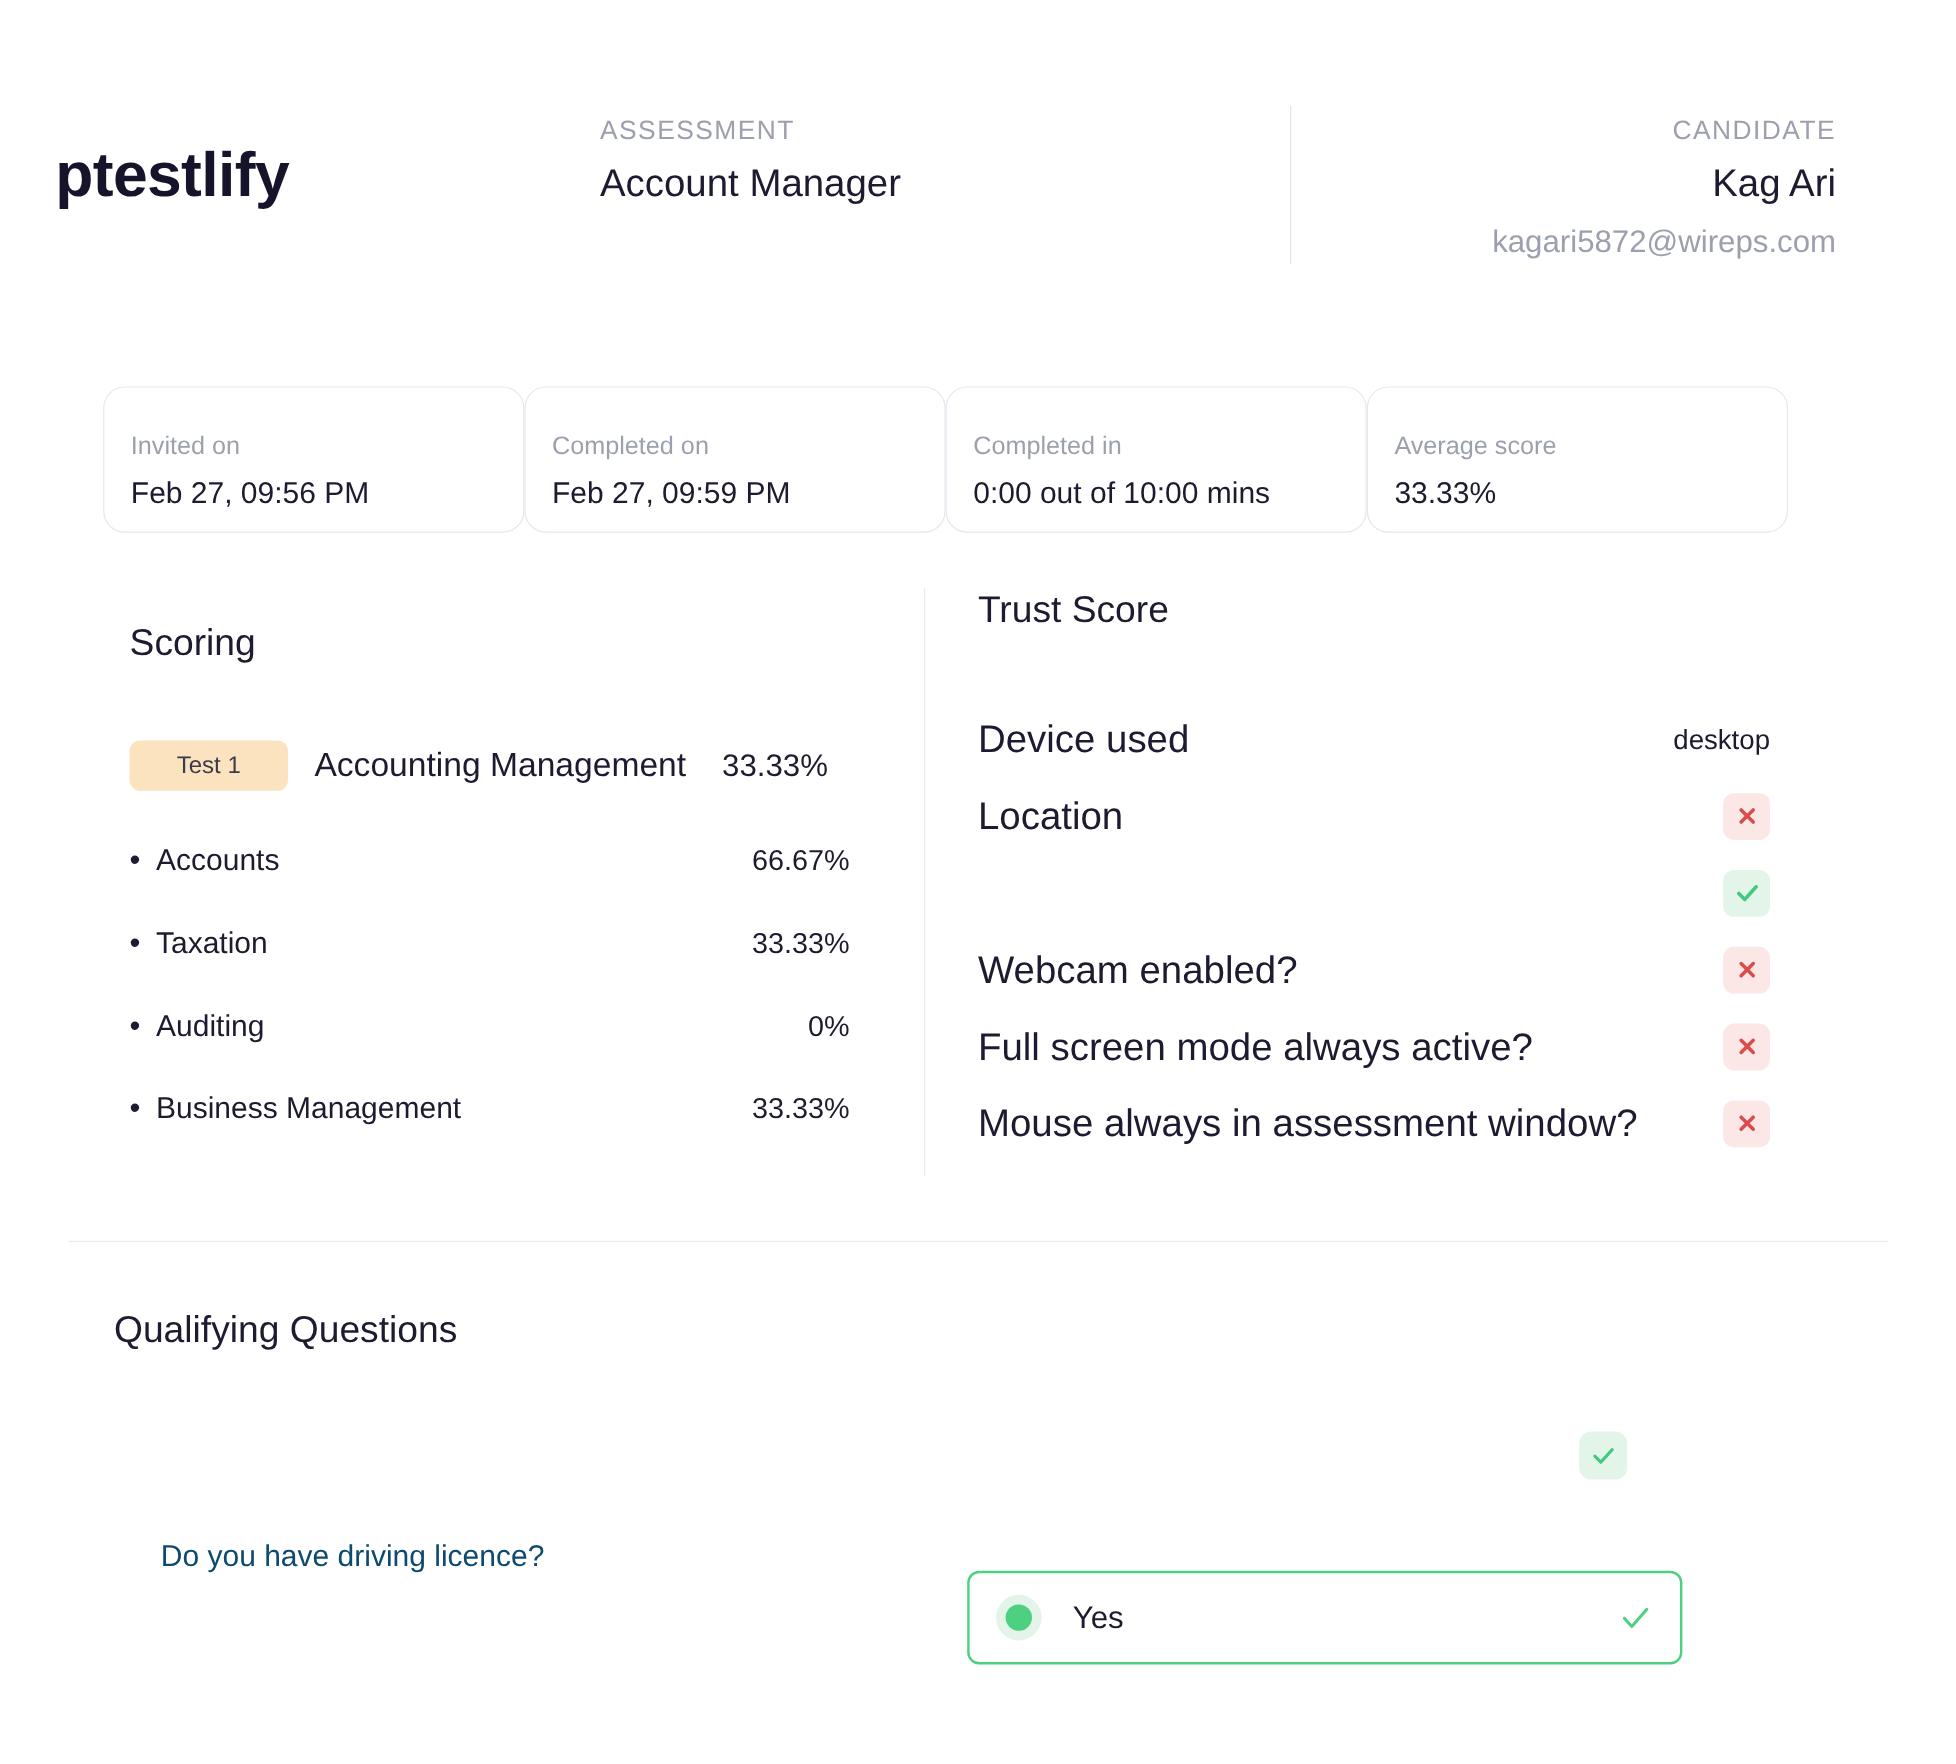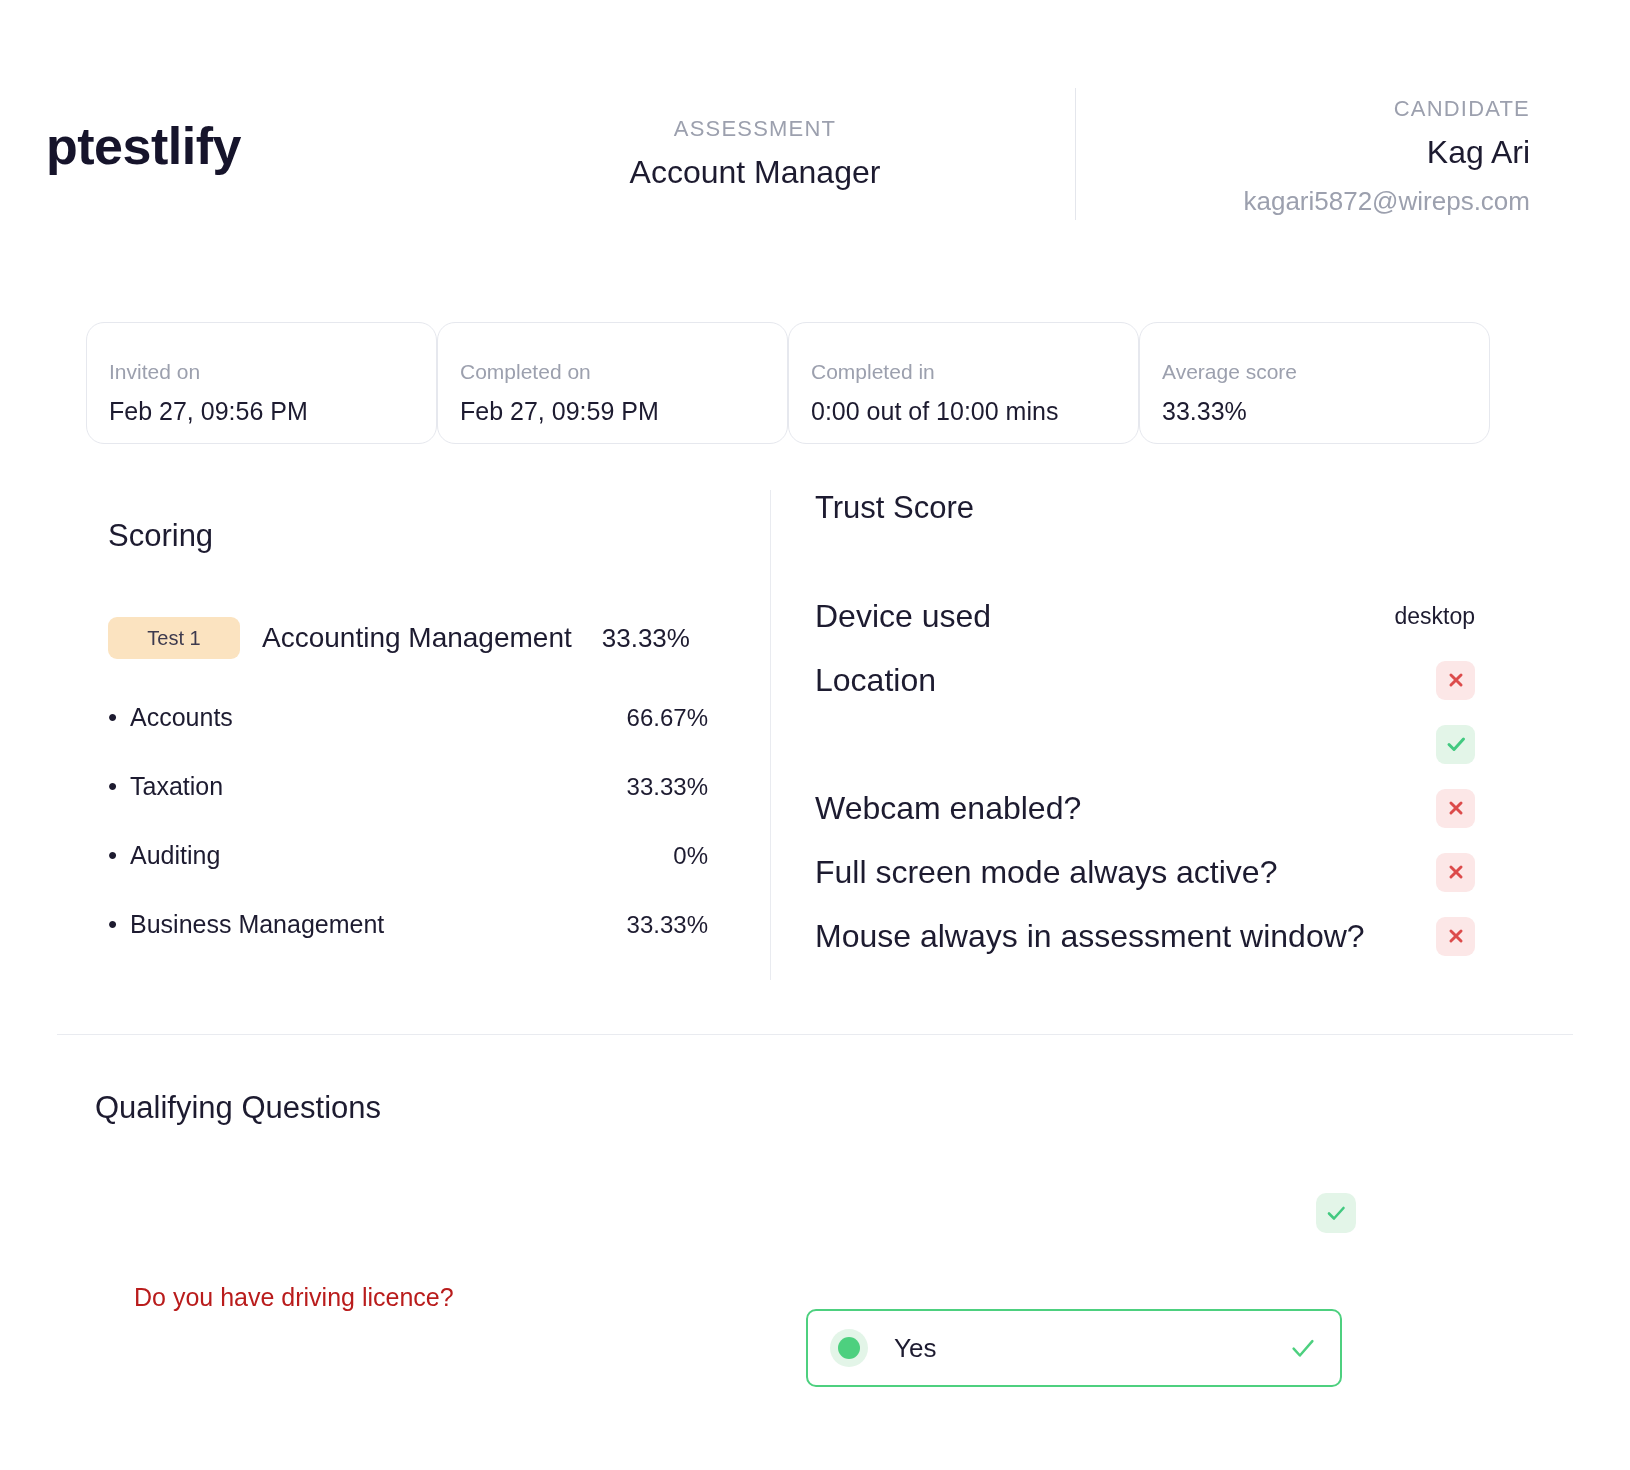--- a/index.html
+++ b/index.html
@@ -12,21 +12,21 @@
     overflow: hidden;
   }
   .page { position: relative; width: 1630px; height: 1470px; background: #fff; }
 
   
   .header { position: absolute; left: 0; top: 0; width: 1630px; height: 280px; }
   .brand {
     position: absolute; left: 46px; top: 116px;
     font-size: 52px; font-weight: 700; letter-spacing: -0.5px; color: #16142b;
   }
-  .hdr-assessment { position: absolute; left: 500px; top: 96px; width: 510px; text-align: center; margin-top: 20px; }
+  .hdr-assessment { position: absolute; left: 500px; top: 96px; width: 510px; text-align: left; }
   .hdr-candidate  { position: absolute; left: 1000px; top: 96px; width: 530px; text-align: right; }
   .hdr-kicker {
     font-size: 22px; letter-spacing: 1.2px; color: #9ca0ae; font-weight: 400;
     text-transform: uppercase; line-height: 1.2;
   }
   .hdr-title { font-size: 32px; color: #1d1b30; margin-top: 10px; line-height: 1.25; font-weight: 400; }
   .hdr-sub { font-size: 26px; color: #9ca0ae; margin-top: 14px; line-height: 1.2; font-weight: 400; }
   .hdr-divider { position: absolute; left: 1075px; top: 88px; width: 1px; height: 132px; background: #e4e6ec; }
 
   
@@ -73,23 +73,23 @@
   
   .hr { position: absolute; left: 57px; top: 1034px; width: 1516px; height: 1px; background: #e9ebf0; }
 
   
   .qq { position: absolute; left: 0; top: 1090px; width: 1630px; }
   .qq-title { position: absolute; left: 95px; top: 0; font-size: 31px; color: #1d1b30; }
   .qq-status {
     position: absolute; left: 1316px; top: 1193px; width: 40px; height: 40px;
     border-radius: 10px; background: #e3f5e8; display: flex; align-items: center; justify-content: center;
   }
-  .qq-question { position: absolute; left: 134px; top: 1283px; font-size: 25px; color: #b91c1c; }
+  .qq-question { position: absolute; left: 134px; top: 1283px; font-size: 25px; color: #0c4a6e; }
   .qq-answer {
-    position: absolute; left: 806px; top: 1309px; width: 536px; height: 78px;
+    position: absolute; left: 806px; top: 1309px; width: 596px; height: 78px;
     border: 2px solid #4dd07f; border-radius: 10px; display: flex; align-items: center; padding: 0 22px;
     background: #fff;
   }
   .radio-wrap { width: 38px; height: 38px; border-radius: 50%; background: #e3f5e8; display: flex; align-items: center; justify-content: center; }
   .radio-dot { width: 22px; height: 22px; border-radius: 50%; background: #4dd07f; }
   .qq-answer-text { font-size: 26px; color: #1d1b30; margin-left: 26px; }
   .qq-answer-check { margin-left: auto; display: flex; align-items: center; }
 </style>
 </head>
 <body>

